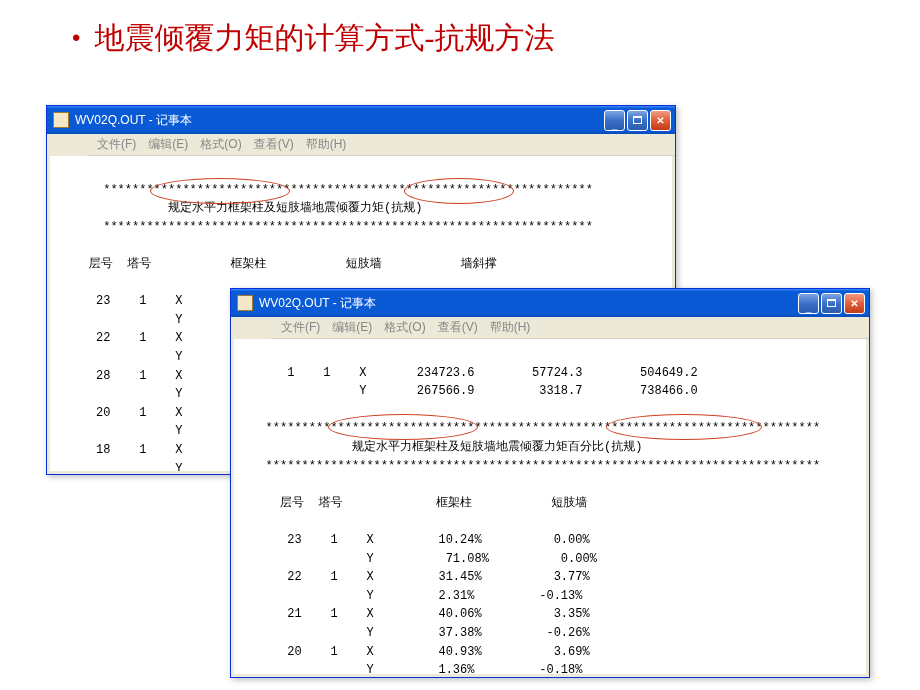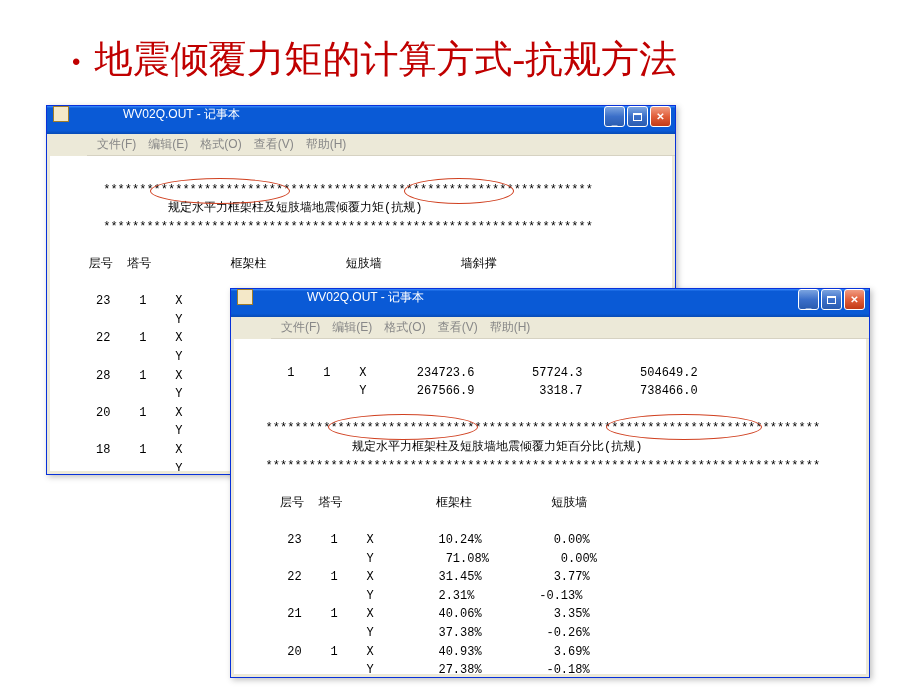--- a/index.html
+++ b/index.html
@@ -19,39 +19,37 @@
     .bullet {
       color: #c00000;
       font-size: 24px;
       margin-right: 14px;
       line-height: 1;
       position: relative;
       top: -2px;
     }
     .title-text {
       color: #c00000;
-      font-size: 38px;
+      font-size: 30px;
       font-family: "SimSun", serif;
-      margin-top: 16px;
     }
     .xp-window {
       position: absolute;
       border: 1px solid #0831d9;
       background: #ece9d8;
       box-shadow: 2px 2px 6px rgba(0,0,0,.25);
     }
     .win1 { left: 46px; top: 105px; width: 630px; height: 370px; }
     .win2 { left: 230px; top: 288px; width: 640px; height: 390px; }
     .xp-titlebar {
       height: 28px;
       background: linear-gradient(to bottom, #3b8cff 0%, #0a5ad6 8%, #0a5ad6 88%, #084bb5 100%);
       display: flex;
-      align-items: flex-start;
+      align-items: center;
       padding: 0 4px 0 6px;
-      gap: 48px;
     }
     .xp-icon {
       width: 16px; height: 16px;
       background: #f4e8c8;
       border: 1px solid #a07d2a;
       margin-right: 6px;
       flex-shrink: 0;
     }
     .xp-title {
       color: #fff;
@@ -195,21 +193,21 @@
 
 <span>     层号  塔号             框架柱           短肢墙</span>
 
 <span>      23    1    X         10.24%          0.00%</span>
 <span>                 Y          71.08%          0.00%</span>
 <span>      22    1    X         31.45%          3.77%</span>
 <span>                 Y         2.31%         -0.13%</span>
 <span>      21    1    X         40.06%          3.35%</span>
 <span>                 Y         37.38%         -0.26%</span>
 <span>      20    1    X         40.93%          3.69%</span>
-<span>                 Y         27.38%         -0.18%</span>
+<span>                 Y         1.36%         -0.18%</span>
 
 
 
 
     <div class="red-oval" style="left:94px; top:75px; width:150px; height:26px;"></div>
     <div class="red-oval" style="left:372px; top:75px; width:156px; height:26px;"></div>
   </div>
 </div>
 
 </body></html>

